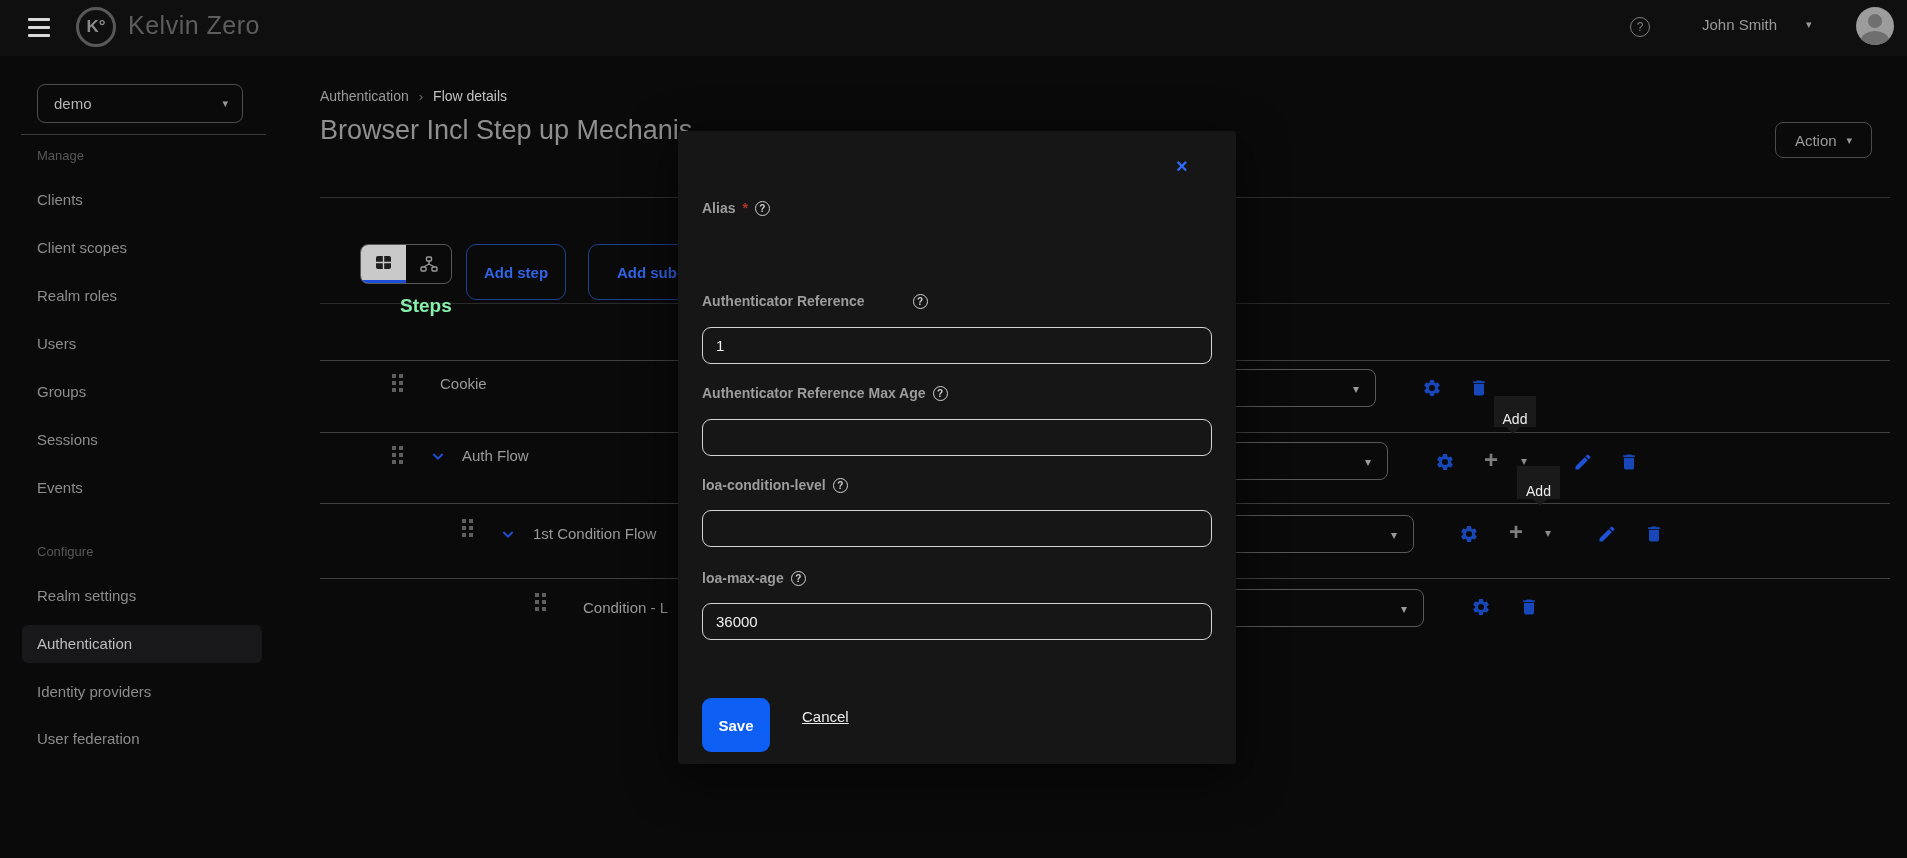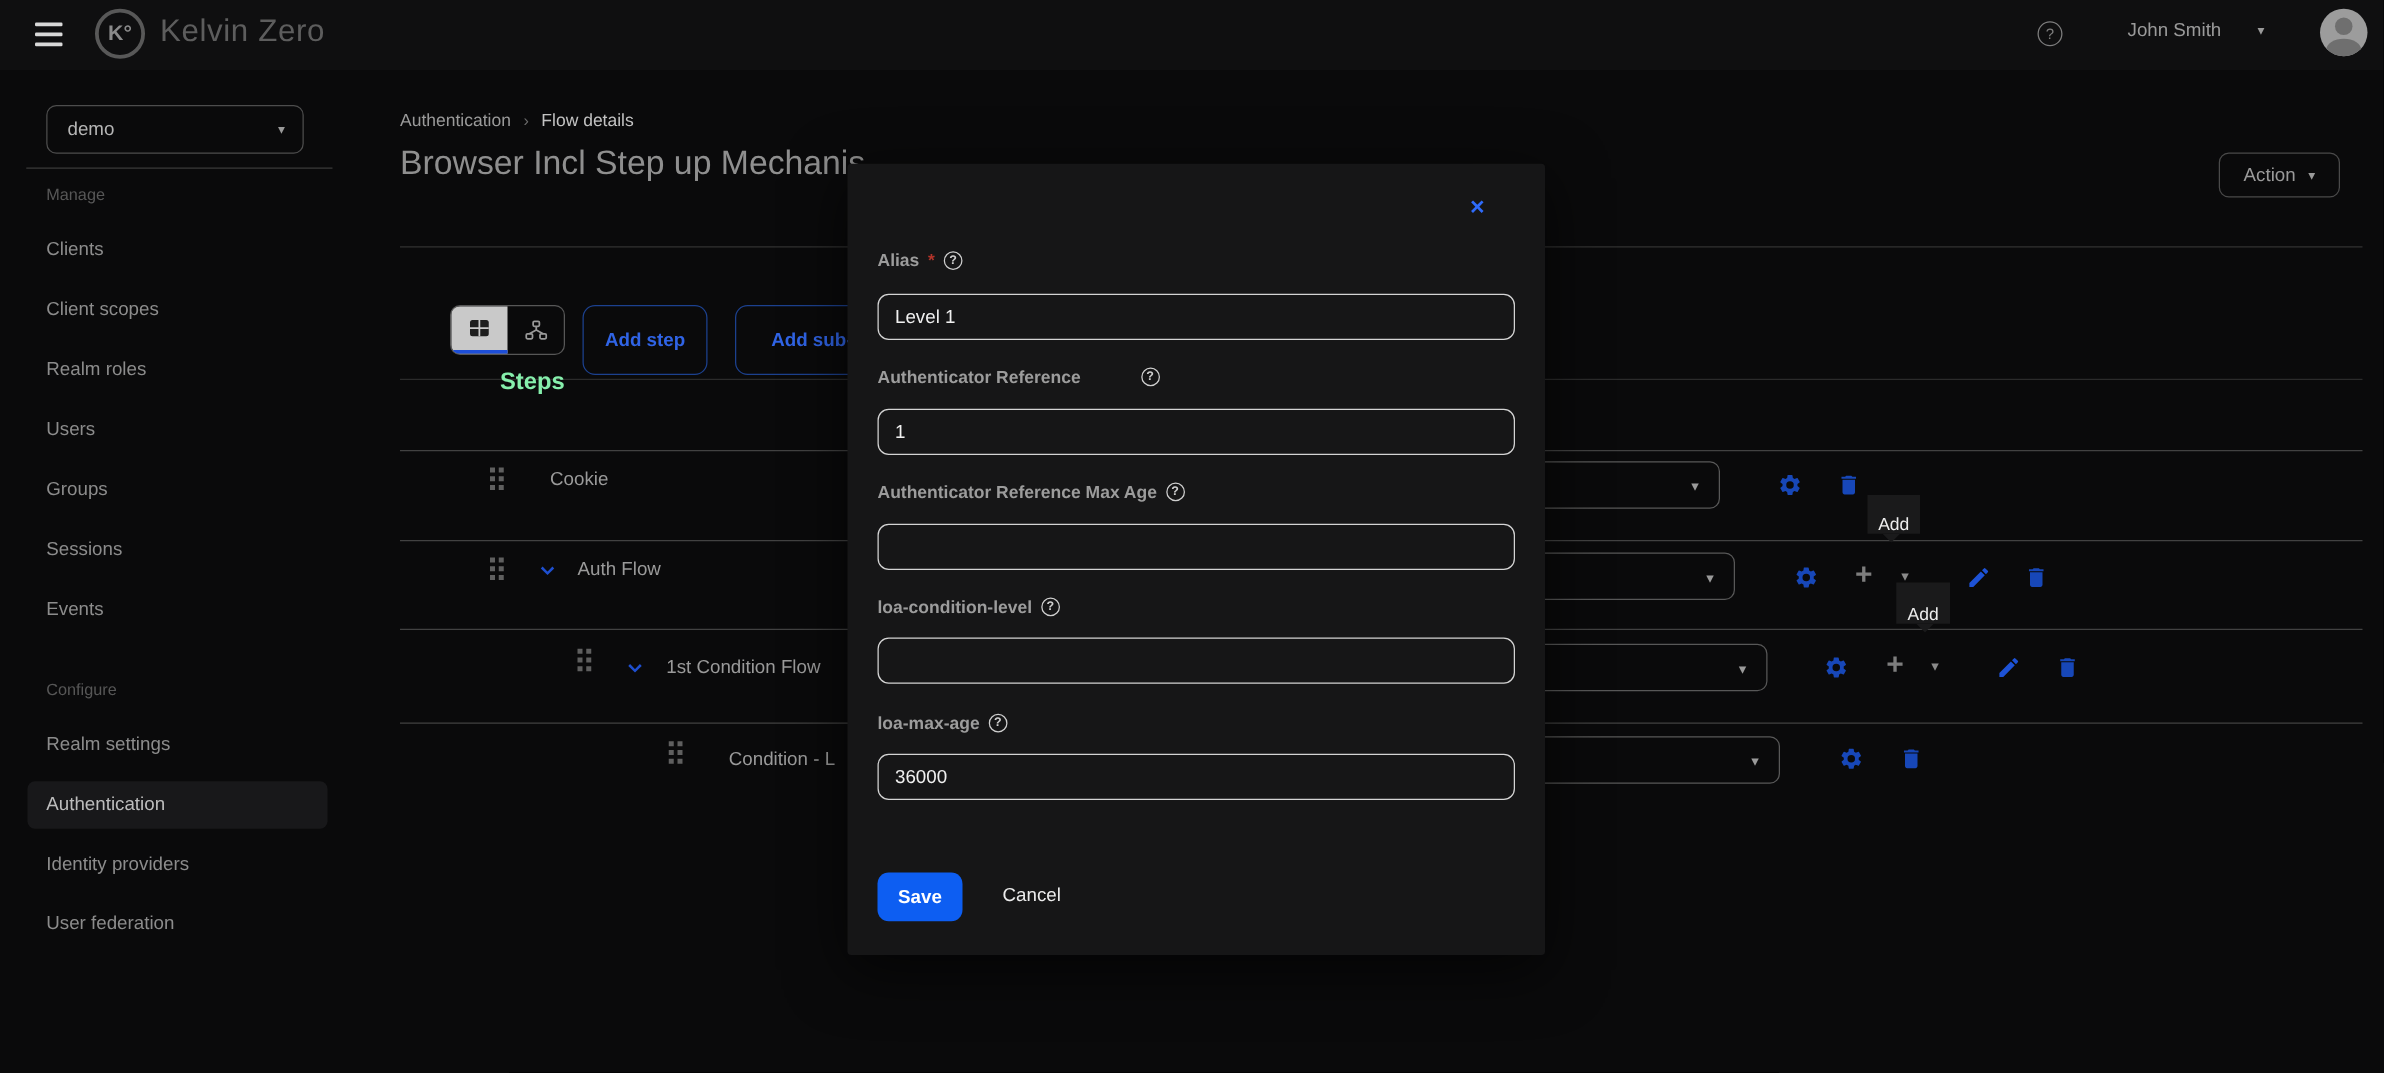--- a/index.html
+++ b/index.html
@@ -63,22 +63,22 @@
   
   .modal { left:678px; top:131px; width:558px; height:633px; background:#161617; border-radius:3px; box-shadow:0 12px 48px rgba(0,0,0,.65); z-index:10; }
   .modal .abs { position:absolute; }
   .modal-title { left:24px; top:16px; font-size:21px; font-weight:bold; color:#f2f2f2; letter-spacing:.2px; }
   .modal-close { left:498px; top:24px; color:#2f6bfa; font-size:20px; font-weight:bold; cursor:pointer; }
   .field-label { left:24px; display:flex; align-items:center; gap:7px; }
   .field-label .lbl { font-size:14px; font-weight:600; color:#9c9c9c; }
   .req { color:#b3342a; font-size:14px; font-weight:bold; }
   .help { width:15px; height:15px; border:1.3px solid #cfcfcf; border-radius:50%; color:#cfcfcf; font-size:10px; font-weight:bold; display:flex; align-items:center; justify-content:center; }
   .field-input { left:24px; width:510px; height:37px; border:1px solid #d4d4d4; border-radius:9px; background:transparent; color:#f0f0f0; font-size:15px; padding:0 13px; font-family:"Liberation Sans",sans-serif; outline:none; }
-  .save-btn { left:24px; top:567px; width:68px; height:39px; border:none; border-radius:9px; background:#0d5ef2; color:#fff; font-weight:bold; font-size:15px; cursor:pointer; font-family:"Liberation Sans",sans-serif; }
-  .cancel-link { left:124px; top:577px; font-size:15px; color:#ececec; cursor:pointer; }
+  .save-btn { left:24px; top:567px; width:68px; height:54px; border:none; border-radius:9px; background:#0d5ef2; color:#fff; font-weight:bold; font-size:15px; cursor:pointer; font-family:"Liberation Sans",sans-serif; }
+  .cancel-link { left:124px; top:577px; font-size:15px; color:#ececec; cursor:pointer;text-decoration:underline; }
 
   svg { display:block; }
 </style>
 </head>
 <body>
 
 <div class="screen">
 
   <div class="abs topbar"></div>
   <div class="abs hamburger">
@@ -235,21 +235,20 @@
   <div class="abs modal">
     <div class="abs modal-close">×</div>
 
     <div class="abs field-label" style="top:69px;">
       <span class="lbl">Alias</span>
       <span class="req">*</span>
       <span class="help">
           <span>?</span>
         </span>
     </div>
-    <input class="abs field-input" style="top: 104px;" value="Level 1">
 
     <div class="abs field-label" style="top:162px;gap:48px;">
       <span class="lbl">Authenticator Reference</span>
       <span class="help">
           <span>?</span>
         </span>
     </div>
     <input class="abs field-input" style="top: 196px;" value="1">
 
     <div class="abs field-label" style="top:254px;">

